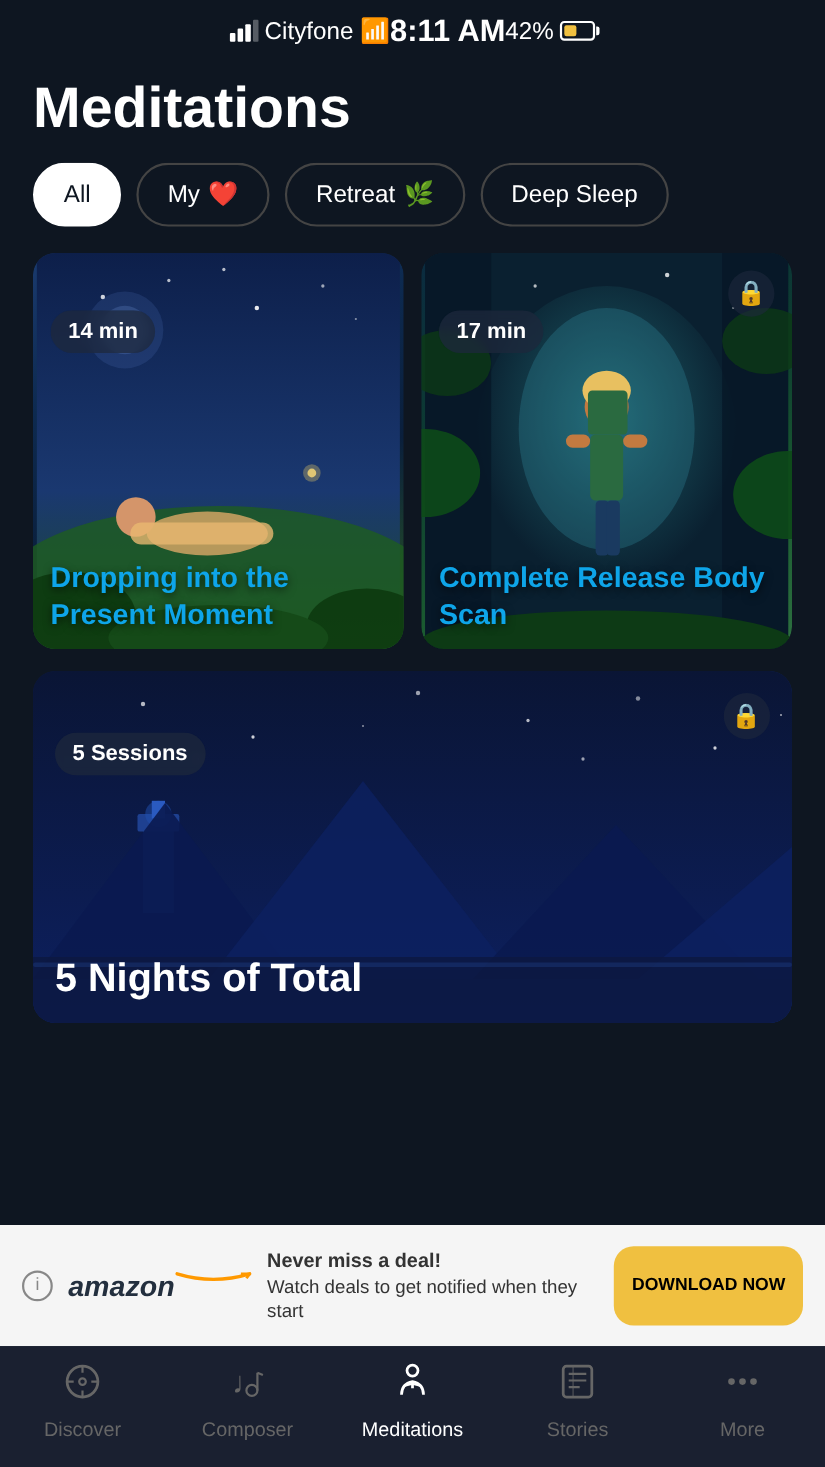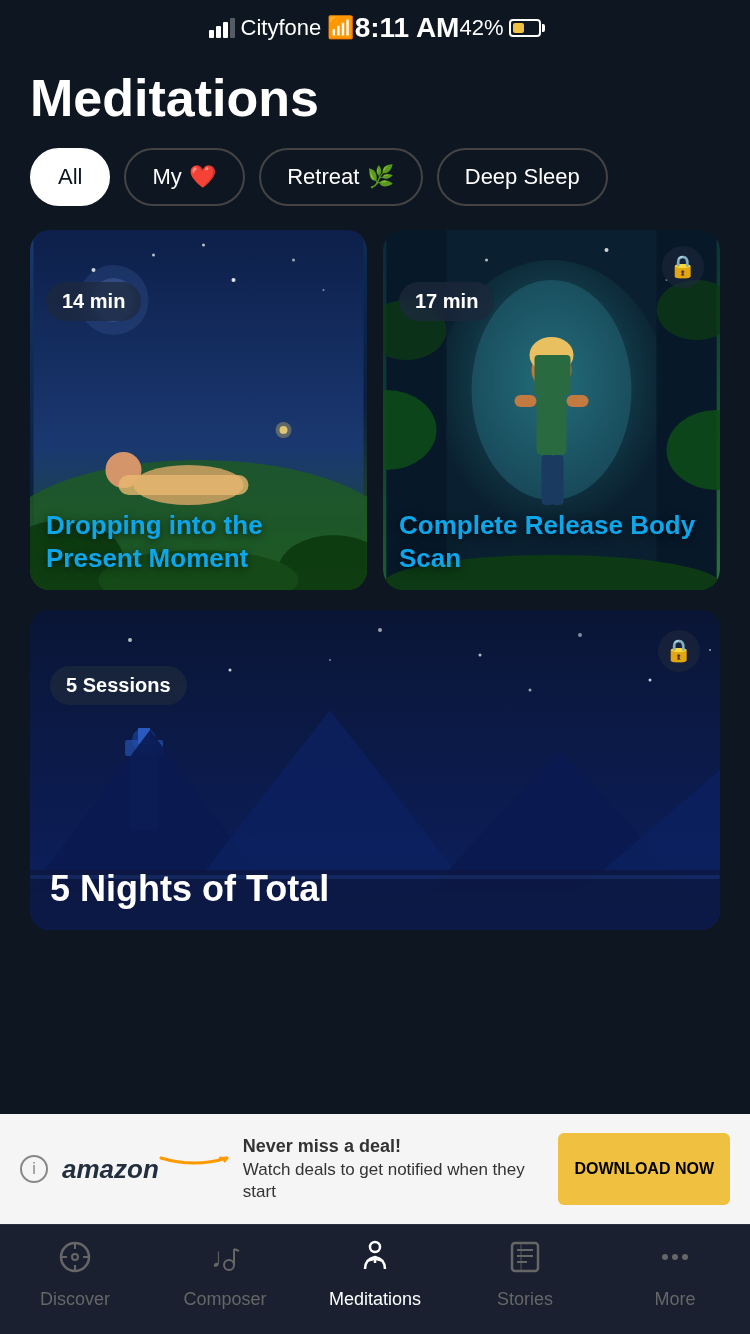--- a/index.html
+++ b/index.html
@@ -356,21 +356,21 @@
       color: #333;
       line-height: 1.3;
     }
     .ad-text strong { color: #333; font-weight: 700; font-size: 18px; text-align: right; }
     .ad-cta {
       background: #f0c040;
       color: #000;
       font-size: 16px;
       font-weight: 700;
       padding: 27px 16px;
-      border-radius: 6px;
+      border-radius: 18px;
       white-space: nowrap;
       flex-shrink: 0;
       cursor: pointer;
     }
   </style>
 </head>
 <body>
 
 <div class="status-bar">
   <div class="status-left">

